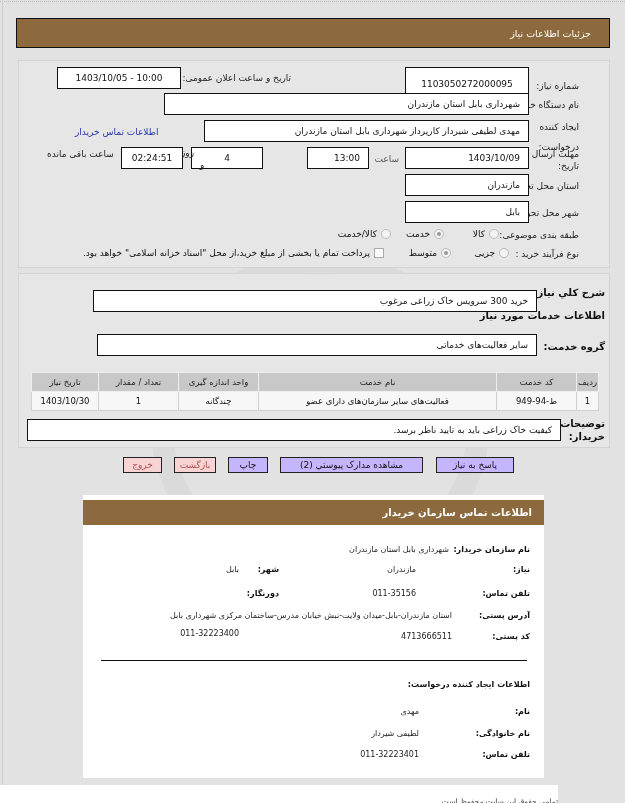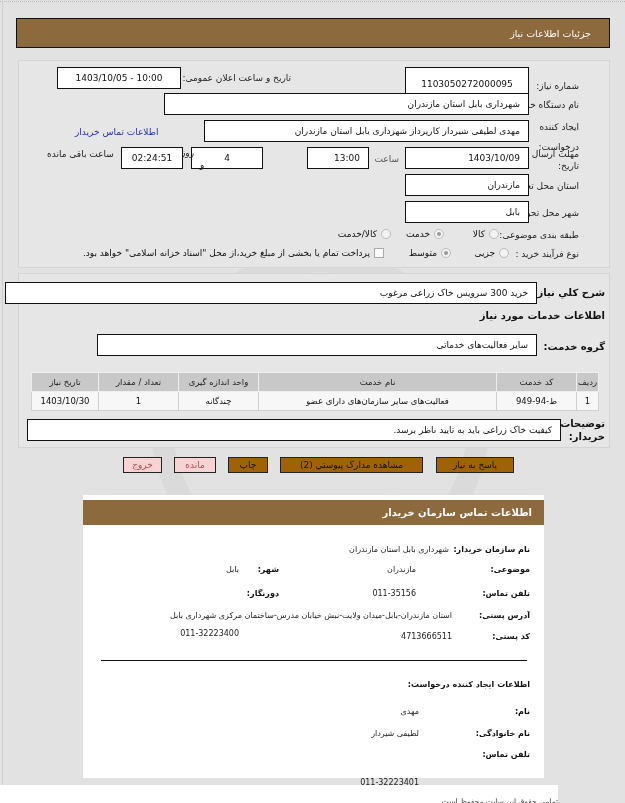--- a/index.html
+++ b/index.html
@@ -54,21 +54,21 @@
     background: #fff; font-size: 8.5px;
   }
   table.svc th {
     background: #c8c8c8; color: #222; font-weight: normal; height: 19px; border: 1px solid #eee;
   }
   table.svc td { height: 19px; border: 1px solid #d0d0d0; text-align: center; background: #f7f7f7; }
   .btn {
     position: absolute; height: 16px; font-size: 9px; border: 1px solid #222;
     display: flex; align-items: center; justify-content: center; white-space: nowrap;
   }
-  .btn.green { background: #a16207; }
+  .btn.green { background: #c4b5fd; }
   .btn.red { background: #f7d3d3; color: #b05050; }
   .contact-card {
     position: absolute; left: 83px; top: 495px; width: 461px; height: 283px; background: #fff;
   }
   .contact-head {
     position: absolute; left: 0; top: 5px; width: 461px; height: 25px; background: #8c6a3e;
     color: #fff; font-weight: bold; font-size: 10px; display: flex; align-items: center; padding-right: 12px;
   }
   .c-lbl { position: absolute; font-weight: bold; font-size: 8px; white-space: nowrap; color: #111; }
   .c-val { position: absolute; font-size: 8px; white-space: nowrap; color: #222; }
@@ -147,21 +147,21 @@
     <span>متوسط</span>
   </span>
   <span class="opt" style="right:225px;top:187px;">
     <span class="check"></span>
     <span>پرداخت تمام یا بخشی از مبلغ خرید،از محل "اسناد خزانه اسلامی" خواهد بود.</span>
   </span>
 </div>
 
 <div class="panel p2">
   <span class="bold-lbl" style="right:4px;top:13px;">شرح کلي نياز:</span>
-  <div class="box rtl" style="right:72px;top:8px;width:532px;height:22px;">خرید 300 سرویس خاک زراعی مرغوب</div>
+  <div class="box rtl" style="right:72px;top:16px;width:444px;height:22px;">خرید 300 سرویس خاک زراعی مرغوب</div>
 
   <span class="bold-lbl" style="right:4px;top:36px;">اطلاعات خدمات مورد نیاز</span>
 
   <span class="bold-lbl" style="right:4px;top:67px;">گروه خدمت:</span>
   <div class="box rtl" style="right:72px;top:60px;width:440px;height:22px;">سایر فعالیت‌های خدماتی</div>
 
   <table class="svc">
     <thead>
       <tr>
         <th style="width:22px;margin-left:30px;">ردیف</th>
@@ -185,32 +185,32 @@
   </table>
 
   <span class="bold-lbl" style="right:4px;top:144px;">توضیحات</span>
   <span class="bold-lbl" style="right:4px;top:157px;">خریدار:</span>
   <div class="box rtl" style="right:48px;top:145px;width:534px;height:22px;">کیفیت خاک زراعی باید به تایید ناظر برسد.</div>
 </div>
 
 <div class="btn green" style="left:436px;top:457px;width:78px;">پاسخ به نیاز</div>
 <div class="btn green" style="left:280px;top:457px;width:143px;">مشاهده مدارک پیوستي (2)</div>
 <div class="btn green" style="left:228px;top:457px;width:40px;">چاپ</div>
-<div class="btn red" style="left:174px;top:457px;width:42px;">مانده</div>
+<div class="btn red" style="left:174px;top:457px;width:42px;">بازگشت</div>
 <div class="btn red" style="left:123px;top:457px;width:39px;">خروج</div>
 
 <div class="contact-card">
   <div class="contact-head">
     <span>اطلاعات تماس سازمان خریدار</span>
   </div>
 
   <span class="c-lbl" style="right:14px;top:50px;">نام سازمان خریدار:</span>
   <span class="c-val" style="right:95px;top:50px;">شهرداری بابل استان مازندران</span>
 
-  <span class="c-lbl" style="right:14px;top:70px;">موضوعی:</span>
+  <span class="c-lbl" style="right:14px;top:70px;">نياز:</span>
   <span class="c-val" style="right:128px;top:70px;">مازندران</span>
   <span class="c-lbl" style="right:265px;top:70px;">شهر:</span>
   <span class="c-val" style="right:305px;top:70px;">بابل</span>
 
   <span class="c-lbl" style="right:14px;top:94px;">تلفن تماس:</span>
   <span class="c-val" style="right:128px;top:94px;">011-35156</span>
   <span class="c-lbl" style="right:265px;top:94px;">دورنگار:</span>
   <span class="c-val" style="right:305px;top:94px;margin-top:40px;">011-32223400</span>
 
   <span class="c-lbl" style="right:14px;top:116px;">آدرس پستی:</span>
@@ -223,18 +223,18 @@
 
   <span class="c-lbl" style="right:14px;top:185px;">اطلاعات ایجاد کننده درخواست:</span>
 
   <span class="c-lbl" style="right:14px;top:212px;">نام:</span>
   <span class="c-val" style="right:125px;top:212px;">مهدی</span>
 
   <span class="c-lbl" style="right:14px;top:234px;">نام خانوادگی:</span>
   <span class="c-val" style="right:125px;top:234px;">لطیفی شیردار</span>
 
   <span class="c-lbl" style="right:14px;top:255px;">تلفن تماس:</span>
-  <span class="c-val" style="right:125px;top:255px;margin-top:28px;">011-32223401</span>
+  <span class="c-val" style="right:125px;top:255px;">011-32223401</span>
 </div>
 
 <div class="footer">
   <span>تمامی حقوق این سایت محفوظ است.</span>
 </div>
 
 </body></html>

